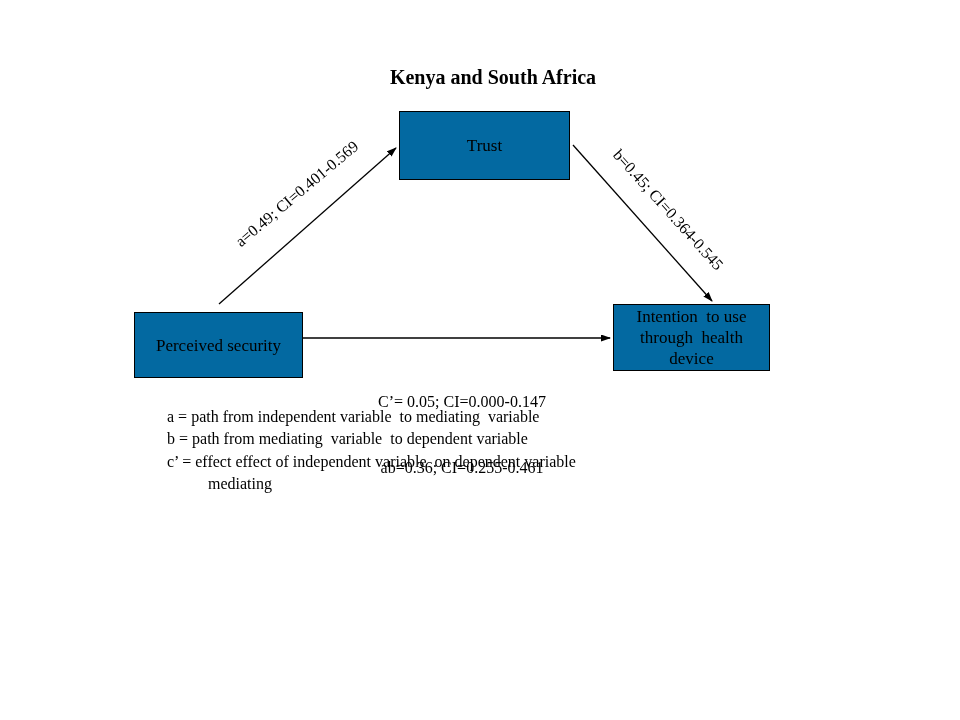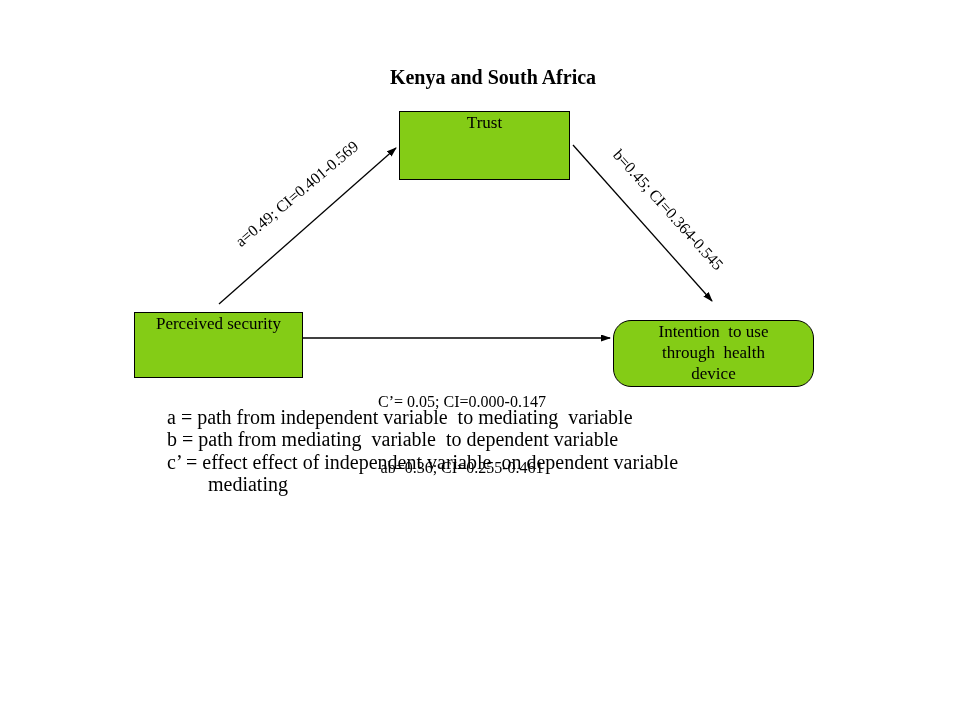--- a/index.html
+++ b/index.html
@@ -25,32 +25,32 @@
   .arrows {
     position: absolute;
     left: 0; top: 0;
     width: 960px; height: 720px;
     pointer-events: none;
   }
   .box {
     position: absolute;
     box-sizing: border-box;
     border: 1.5px solid #000000;
-    background: #84cc16;
+    background: #0369a1;
     display: flex;
     flex-direction: column;
     align-items: center;
-    justify-content: flex-start;
+    justify-content: center;
     text-align: center;
     font-size: 17px;
     line-height: 21px;
   }
   .box-trust       { left: 399px; top: 111px; width: 171px; height: 69px; }
   .box-independent { left: 134px; top: 312px; width: 169px; height: 66px; }
-  .box-dependent   { left: 613px; top: 320px; width: 201px; height: 67px; border-radius: 18px; }
+  .box-dependent   { left: 613px; top: 304px; width: 157px; height: 67px; }
   .node-line { white-space: pre-wrap; }
   .edge-label {
     position: absolute;
     font-size: 16px;
     white-space: nowrap;
   }
   .edge-label-a {
     left: 297px; top: 194px;
     transform: translate(-50%, -50%) rotate(-40deg);
   }
@@ -64,21 +64,21 @@
     width: 240px;
     text-align: center;
     font-size: 16px;
     line-height: 22px;
     white-space: pre-wrap;
   }
   .legend {
     position: absolute;
     left: 167px; top: 406px;
     width: 700px;
-    font-size: 20px;
+    font-size: 16px;
     line-height: 22.4px;
   }
   .legend-line { white-space: pre-wrap; }
   .legend-line.cont { padding-left: 41px; }
 </style>
 </head>
 <body>
 
 <div class="canvas">
 

